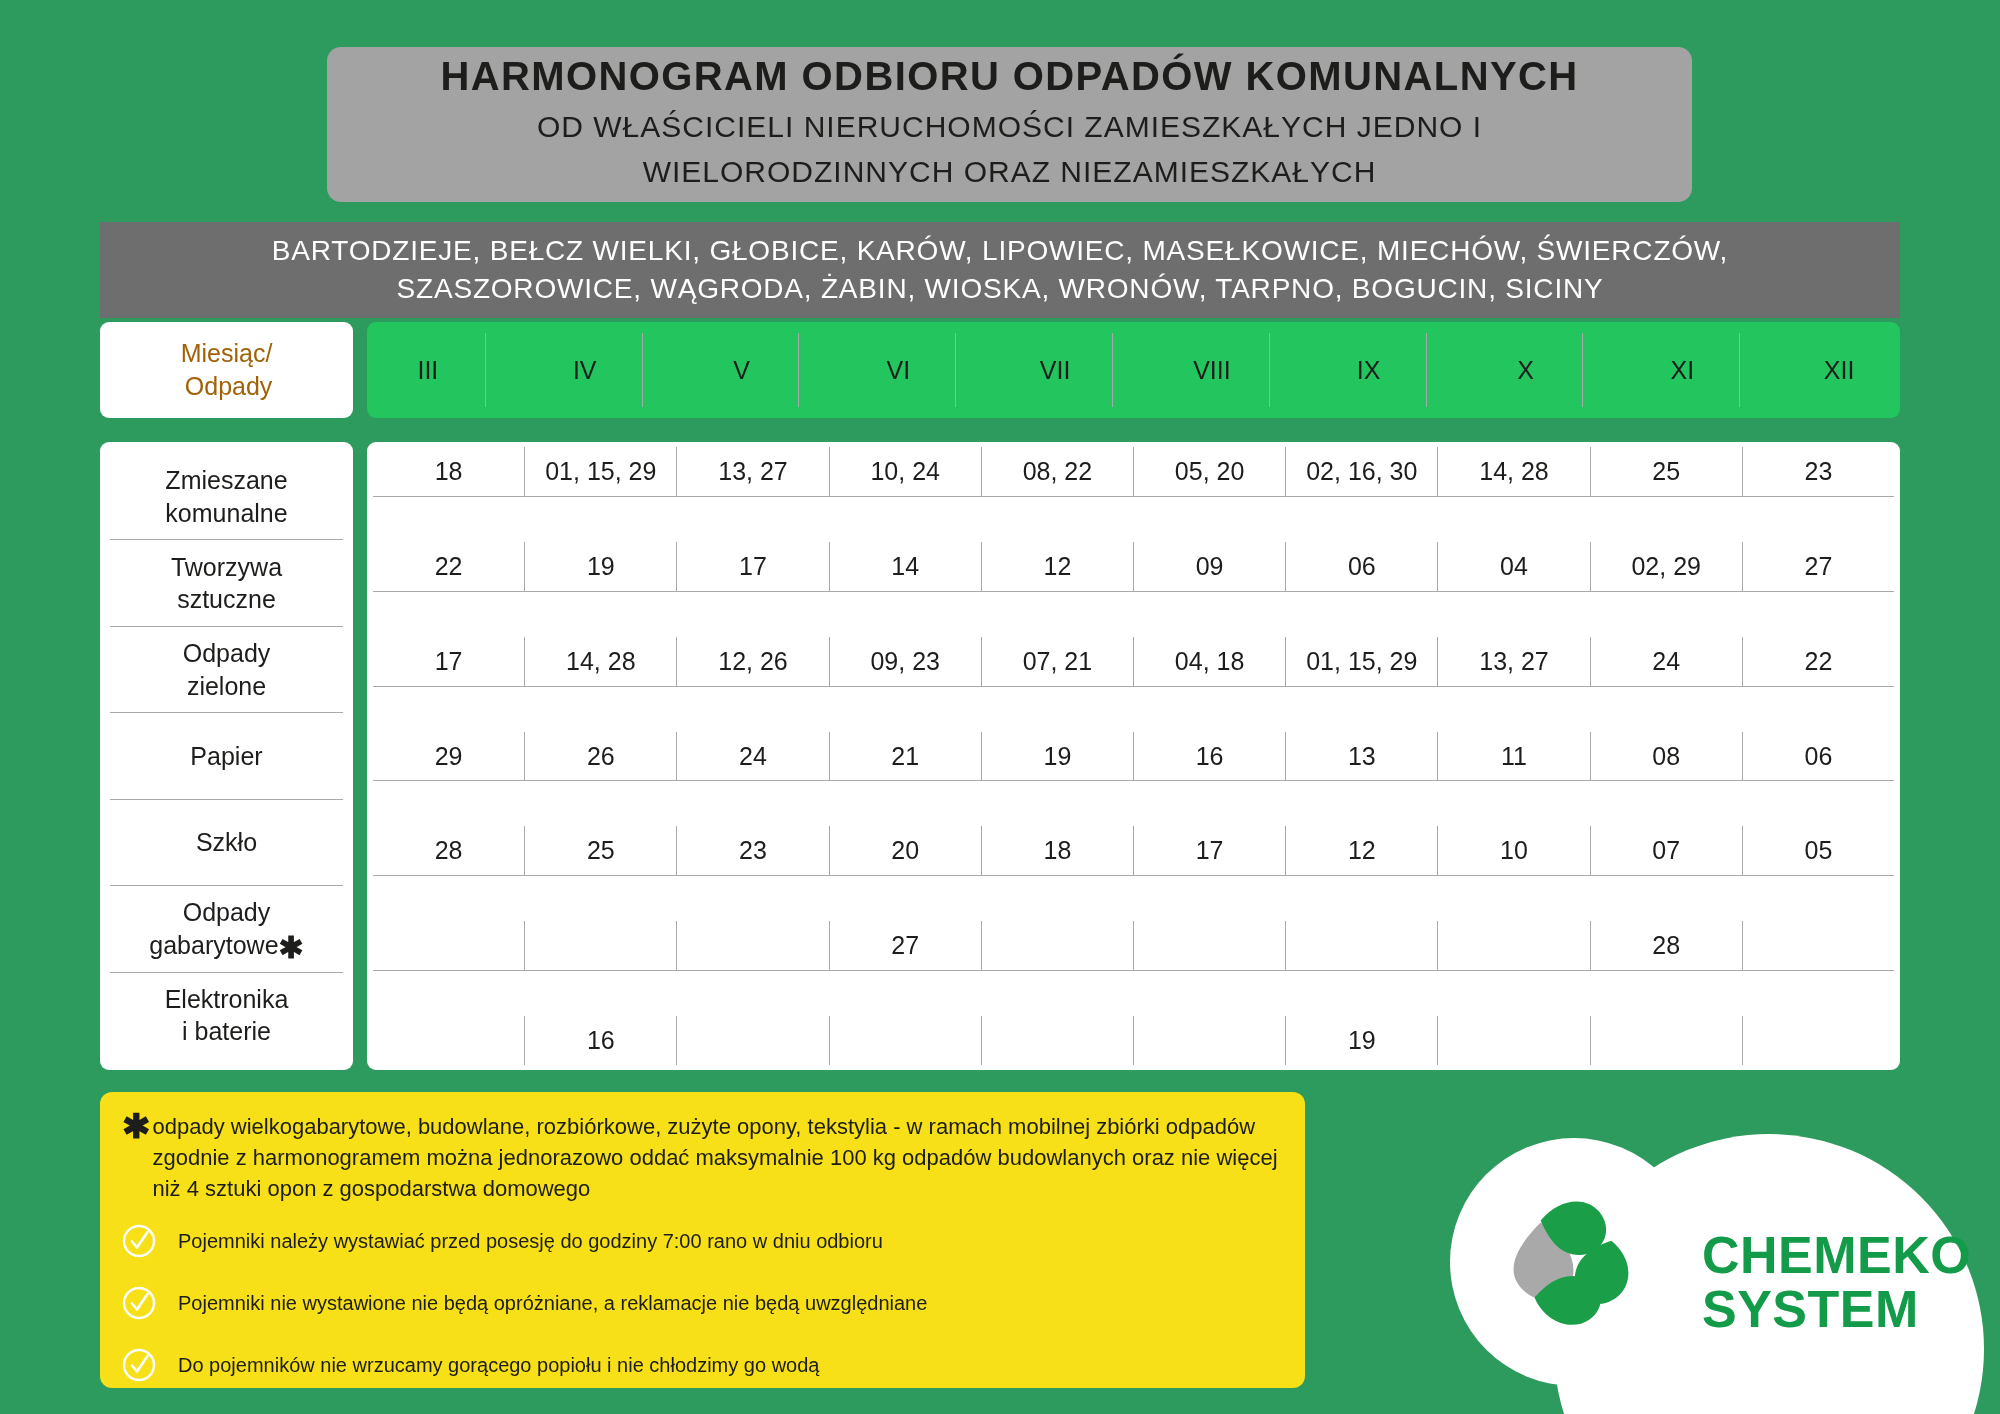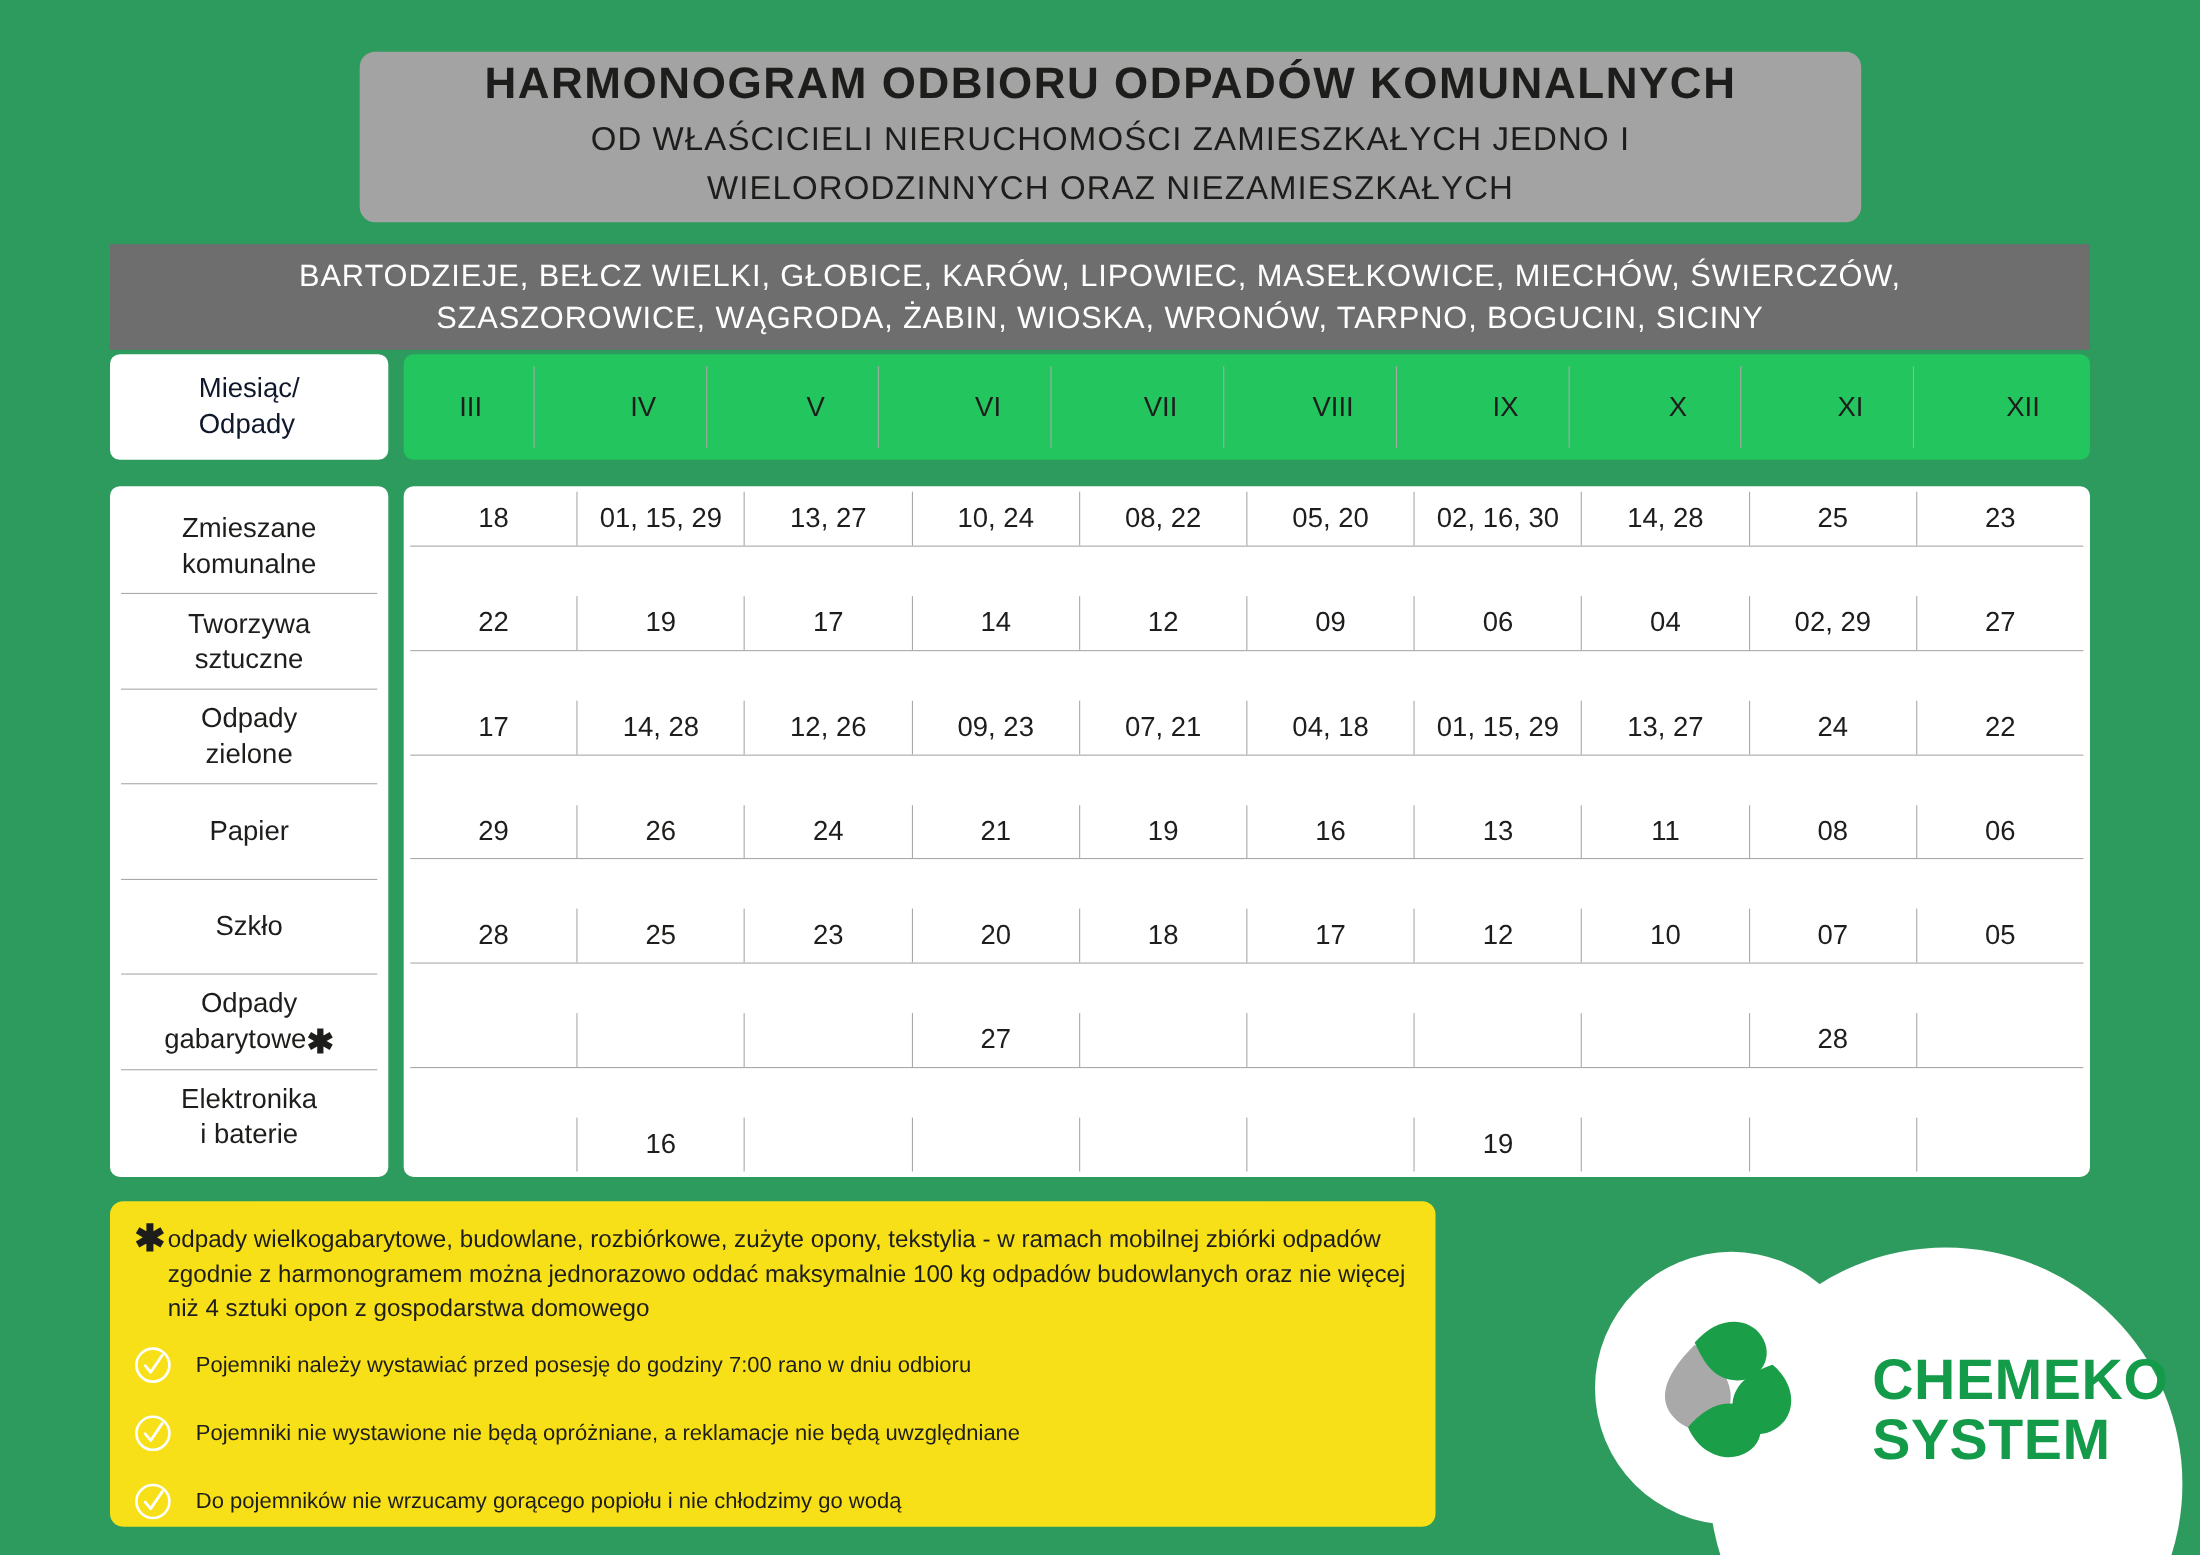--- a/index.html
+++ b/index.html
@@ -85,22 +85,22 @@
     width: 253px;
     background: #ffffff;
     border-radius: 9px;
     display: flex;
     align-items: center;
     justify-content: center;
     flex: none;
   }
   .header-rowlabel span {
     font-size: 25px;
-    color: #0f172a;
-    text-align: left;
+    color: #a16207;
+    text-align: right;
     line-height: 1.34;
   }
   .header-months {
     margin-left: 14px;
     flex: 1;
     background: #22c55e;
     border-radius: 9px;
     display: flex;
     padding: 0 4px;
     gap: 42px;

